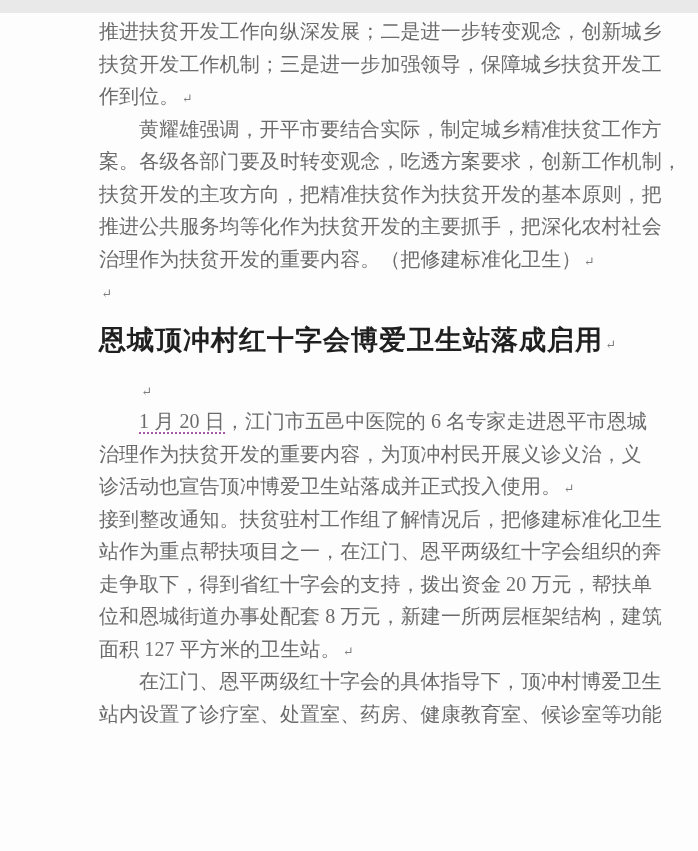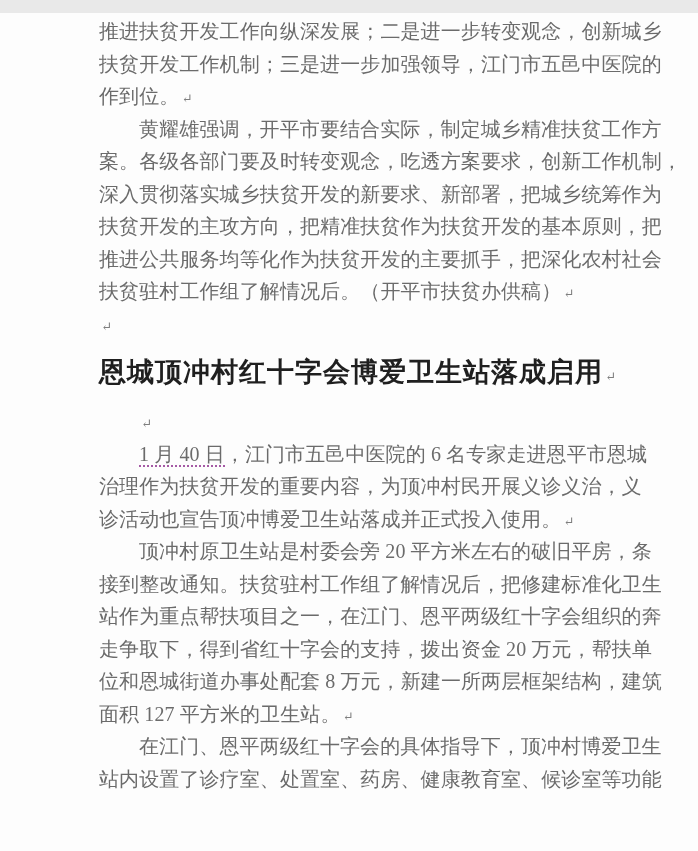--- a/index.html
+++ b/index.html
@@ -53,47 +53,45 @@
     padding-left: 2px;
   }
 </style>
 </head>
 <body>
 
 <div class="page">
   <div class="content">
       <div class="para para-body">
         <div class="line"><span class="seg">推进扶贫开发工作向纵深发展；二是进一步转变观念，创新城乡</span></div>
-        <div class="line"><span class="seg">扶贫开发工作机制；三是进一步加强领导，江门市五邑中医院的</span></div>
+        <div class="line"><span class="seg">扶贫开发工作机制；三是进一步加强领导，保障城乡扶贫开发工</span></div>
         <div class="line"><span class="seg">作到位。</span><span class="seg seg-mark">↵</span></div>
       </div>
       <div class="para para-body">
         <div class="line indent"><span class="seg">黄耀雄强调，开平市要结合实际，制定城乡精准扶贫工作方</span></div>
         <div class="line"><span class="seg">案。各级各部门要及时转变观念，吃透方案要求，创新工作机制，</span></div>
-        <div class="line"><span class="seg">深入贯彻落实城乡扶贫开发的新要求、新部署，把城乡统筹作为</span></div>
         <div class="line"><span class="seg">扶贫开发的主攻方向，把精准扶贫作为扶贫开发的基本原则，把</span></div>
         <div class="line"><span class="seg">推进公共服务均等化作为扶贫开发的主要抓手，把深化农村社会</span></div>
-        <div class="line"><span class="seg">扶贫驻村工作组了解情况后。（开平市扶贫办供稿）</span><span class="seg seg-mark">↵</span></div>
+        <div class="line"><span class="seg">治理作为扶贫开发的重要内容。（把修建标准化卫生）</span><span class="seg seg-mark">↵</span></div>
       </div>
       <div class="para para-blank">
         <div class="line"><span class="seg seg-mark">↵</span></div>
       </div>
       <div class="para para-title">
         <div class="line"><span class="seg">恩城顶冲村红十字会博爱卫生站落成启用</span><span class="seg seg-mark">↵</span></div>
       </div>
       <div class="para para-blank">
         <div class="line indent"><span class="seg seg-mark">↵</span></div>
       </div>
       <div class="para para-body">
-        <div class="line indent"><span class="seg seg-grammar">1 月 40 日</span><span class="seg">，江门市五邑中医院的 6 名专家走进恩平市恩城</span></div>
+        <div class="line indent"><span class="seg seg-grammar">1 月 20 日</span><span class="seg">，江门市五邑中医院的 6 名专家走进恩平市恩城</span></div>
         <div class="line"><span class="seg">治理作为扶贫开发的重要内容，为顶冲村民开展义诊义治，义</span></div>
         <div class="line"><span class="seg">诊活动也宣告顶冲博爱卫生站落成并正式投入使用。</span><span class="seg seg-mark">↵</span></div>
       </div>
       <div class="para para-body">
-        <div class="line indent"><span class="seg">顶冲村原卫生站是村委会旁 20 平方米左右的破旧平房，条</span></div>
         <div class="line"><span class="seg">接到整改通知。扶贫驻村工作组了解情况后，把修建标准化卫生</span></div>
         <div class="line"><span class="seg">站作为重点帮扶项目之一，在江门、恩平两级红十字会组织的奔</span></div>
         <div class="line"><span class="seg">走争取下，得到省红十字会的支持，拨出资金 20 万元，帮扶单</span></div>
         <div class="line"><span class="seg">位和恩城街道办事处配套 8 万元，新建一所两层框架结构，建筑</span></div>
         <div class="line"><span class="seg">面积 127 平方米的卫生站。</span><span class="seg seg-mark">↵</span></div>
       </div>
       <div class="para para-body">
         <div class="line indent"><span class="seg">在江门、恩平两级红十字会的具体指导下，顶冲村博爱卫生</span></div>
         <div class="line"><span class="seg">站内设置了诊疗室、处置室、药房、健康教育室、候诊室等功能</span></div>
       </div>

